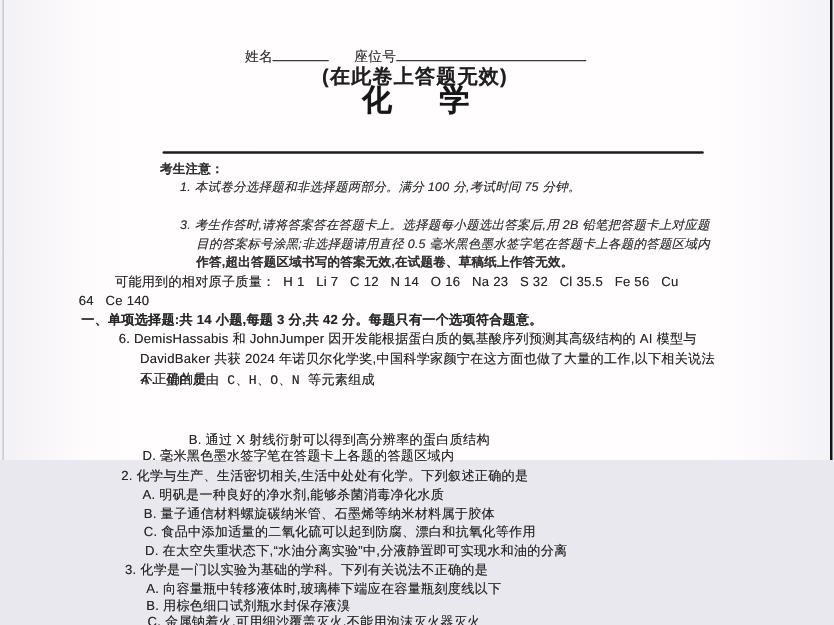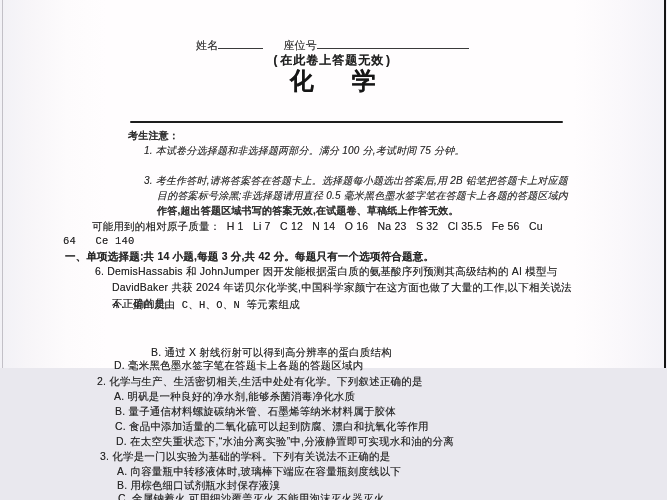--- a/index.html
+++ b/index.html
@@ -35,21 +35,21 @@
     text-shadow: 0 0 0.5px rgba(40,40,40,.55);
   }
   .notice-line {
     font-size: 10px;
     color: #303030;
   }
   .notice-item { font-style: italic; }
   .bold { font-weight: bold; }
   .centered { left: 50%; transform: translateX(-51%); }
   .header-line { font-size: 11px; color: #333; }
-  .invalid-note { font-size: 12px; font-weight: bold; letter-spacing: 1px; color: #1f1f1f; font-family: Liberation Mono, monospace; }
+  .invalid-note { font-size: 16px; font-weight: bold; letter-spacing: 1px; color: #1f1f1f; }
   .subject-title {
     font-size: 24px; font-weight: bold; color: #161616;
     letter-spacing: 0; text-shadow: 0 0 0.6px rgba(0,0,0,.6); text-align: right;
   }
   .subject-title .gap { display: inline-block; width: 38px; }
   .rule {
     position: absolute; left: 130px; top: 121px; width: 433px; height: 2px;
     background: #1d1d1d; border-radius: 1px;
   }
   .blank {
@@ -77,21 +77,21 @@
 
   <div class="rule"></div>
 
   <div class="line notice-line bold" style="top:129px; left:128px;">考生注意：</div>
   <div class="line notice-line notice-item" style="top:144px; left:144px;">1. 本试卷分选择题和非选择题两部分。满分 100 分,考试时间 75 分钟。</div>
   <div class="line notice-line notice-item" style="top:174px; left:144px;">3. 考生作答时,请将答案答在答题卡上。选择题每小题选出答案后,用 2B 铅笔把答题卡上对应题</div>
   <div class="line notice-line notice-item" style="top:189px; left:157px;">目的答案标号涂黑;非选择题请用直径 0.5 毫米黑色墨水签字笔在答题卡上各题的答题区域内</div>
   <div class="line notice-line bold" style="top:204px; left:157px;">作答,超出答题区域书写的答案无效,在试题卷、草稿纸上作答无效。</div>
 
   <div class="line" style="top:220px; left:92px;">可能用到的相对原子质量：  H 1   Li 7   C 12   N 14   O 16   Na 23   S 32   Cl 35.5   Fe 56   Cu</div>
-  <div class="line" style="top:235px; left:63px;font-family:Liberation Mono, monospace;">64   Ce 140</div>
+  <div class="line" style="top:235px; left:63px;">64   Ce 140</div>
 
   <div class="line bold" style="top:250px; left:65px;">一、单项选择题:共 14 小题,每题 3 分,共 42 分。每题只有一个选项符合题意。</div>
 
   <div class="line" style="top:265px; left:95px;">6. DemisHassabis 和 JohnJumper 因开发能根据蛋白质的氨基酸序列预测其高级结构的 AI 模型与</div>
   <div class="line" style="top:281px; left:112px;">DavidBaker 共获 2024 年诺贝尔化学奖,中国科学家颜宁在这方面也做了大量的工作,以下相关说法</div>
   <div class="line" style="top:297px; left:112px;">不正确的是</div>
   <div class="line" style="top:299px; left:113px;font-family:Liberation Mono, monospace;">A. 蛋白质由 C、H、O、N 等元素组成</div>
   <div class="line" style="top:346px; left:113px;padding-left:38px;">B. 通过 X 射线衍射可以得到高分辨率的蛋白质结构</div>
   <div class="line" style="top:359px; left:114px;">D. 毫米黑色墨水签字笔在答题卡上各题的答题区域内</div>
 

